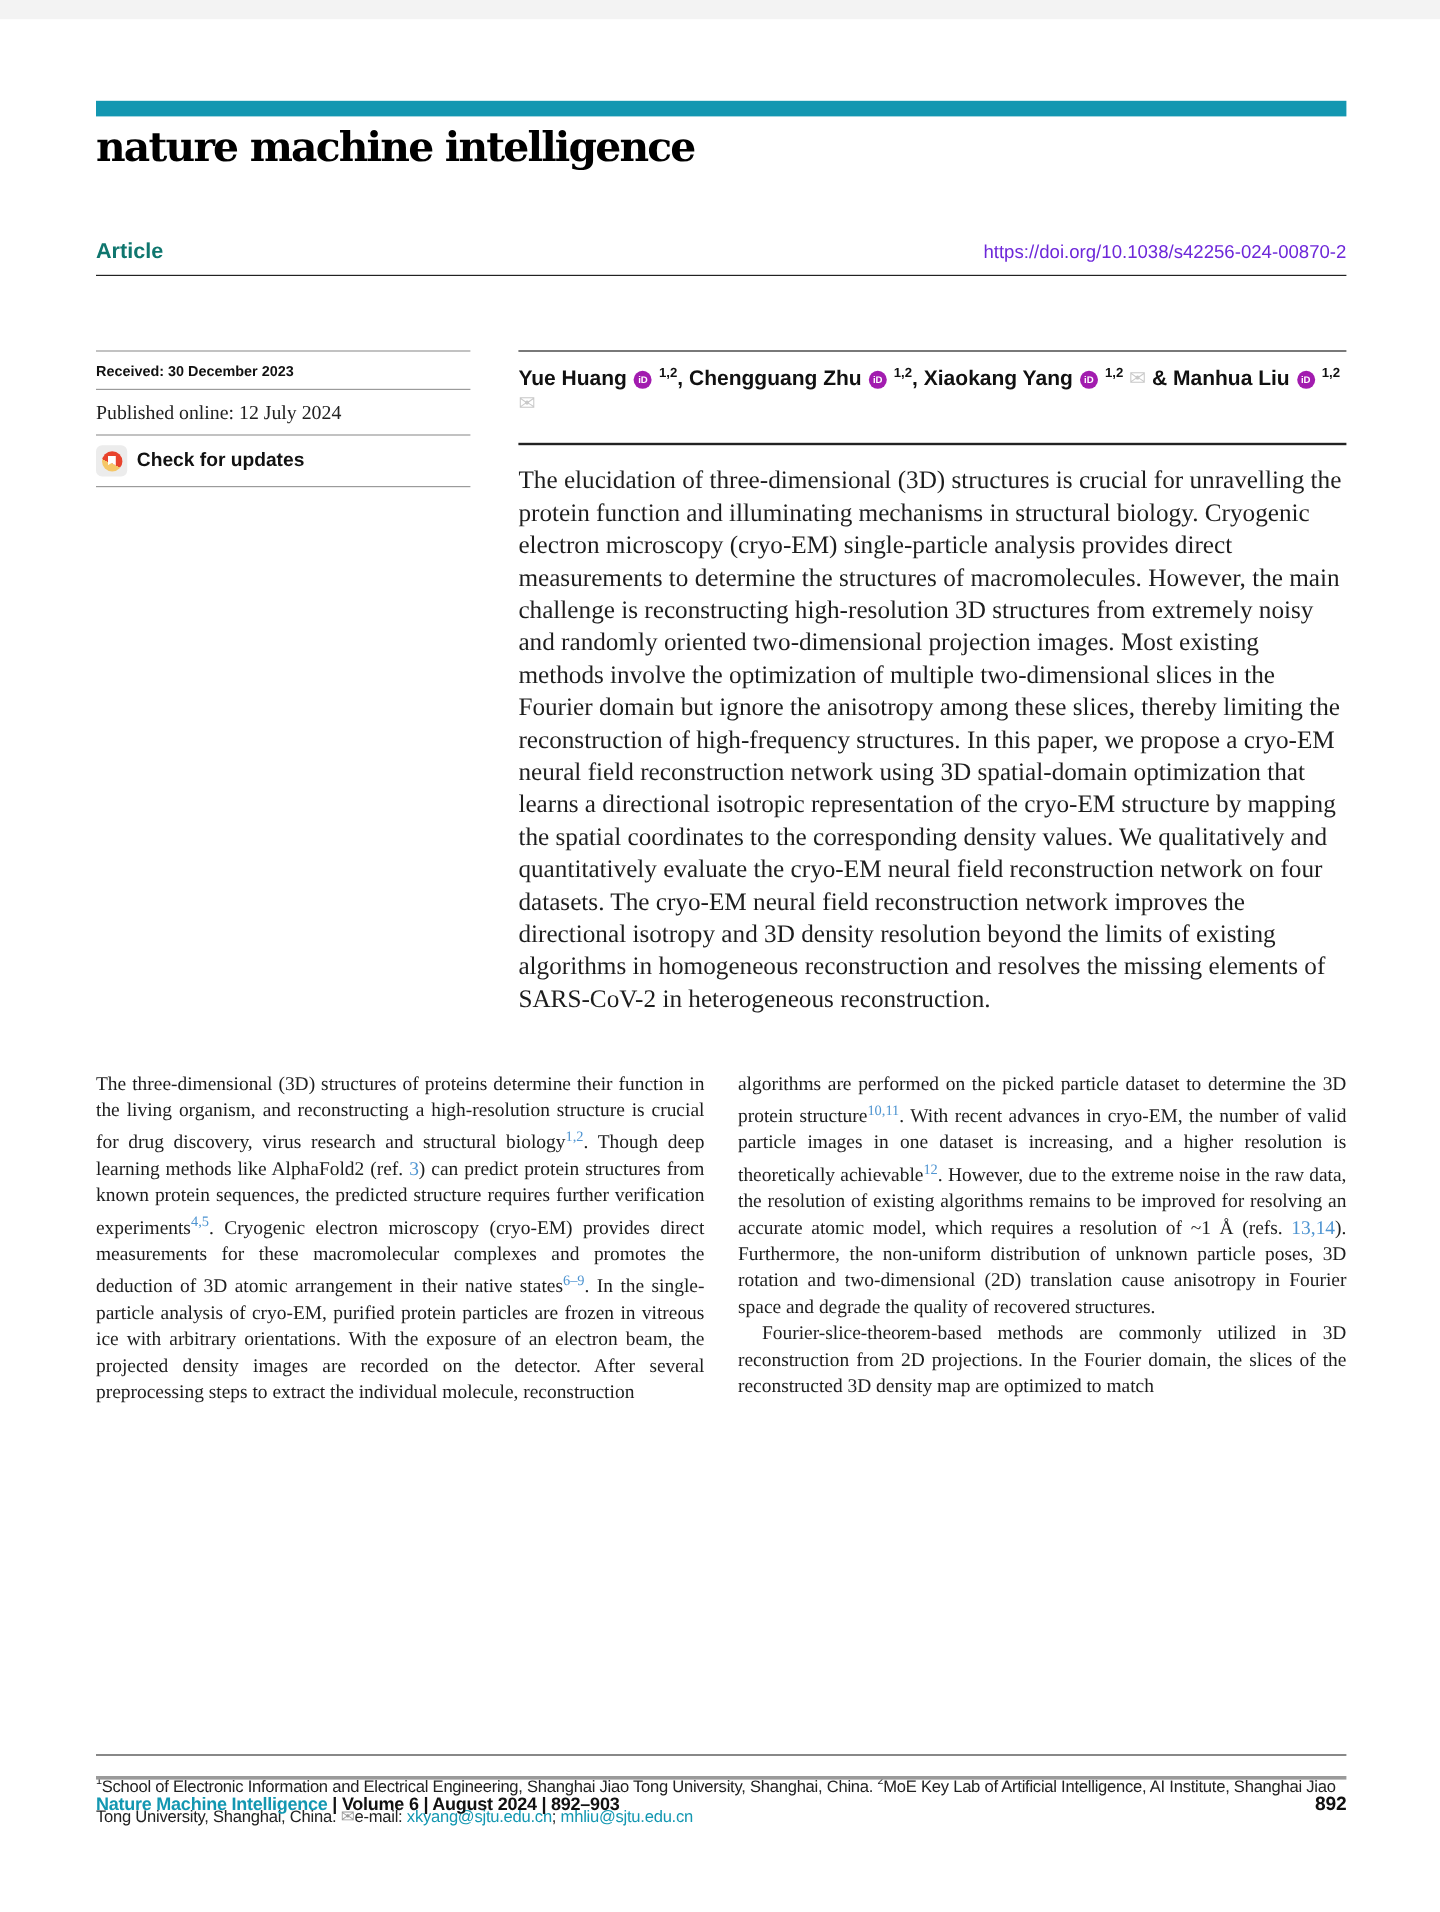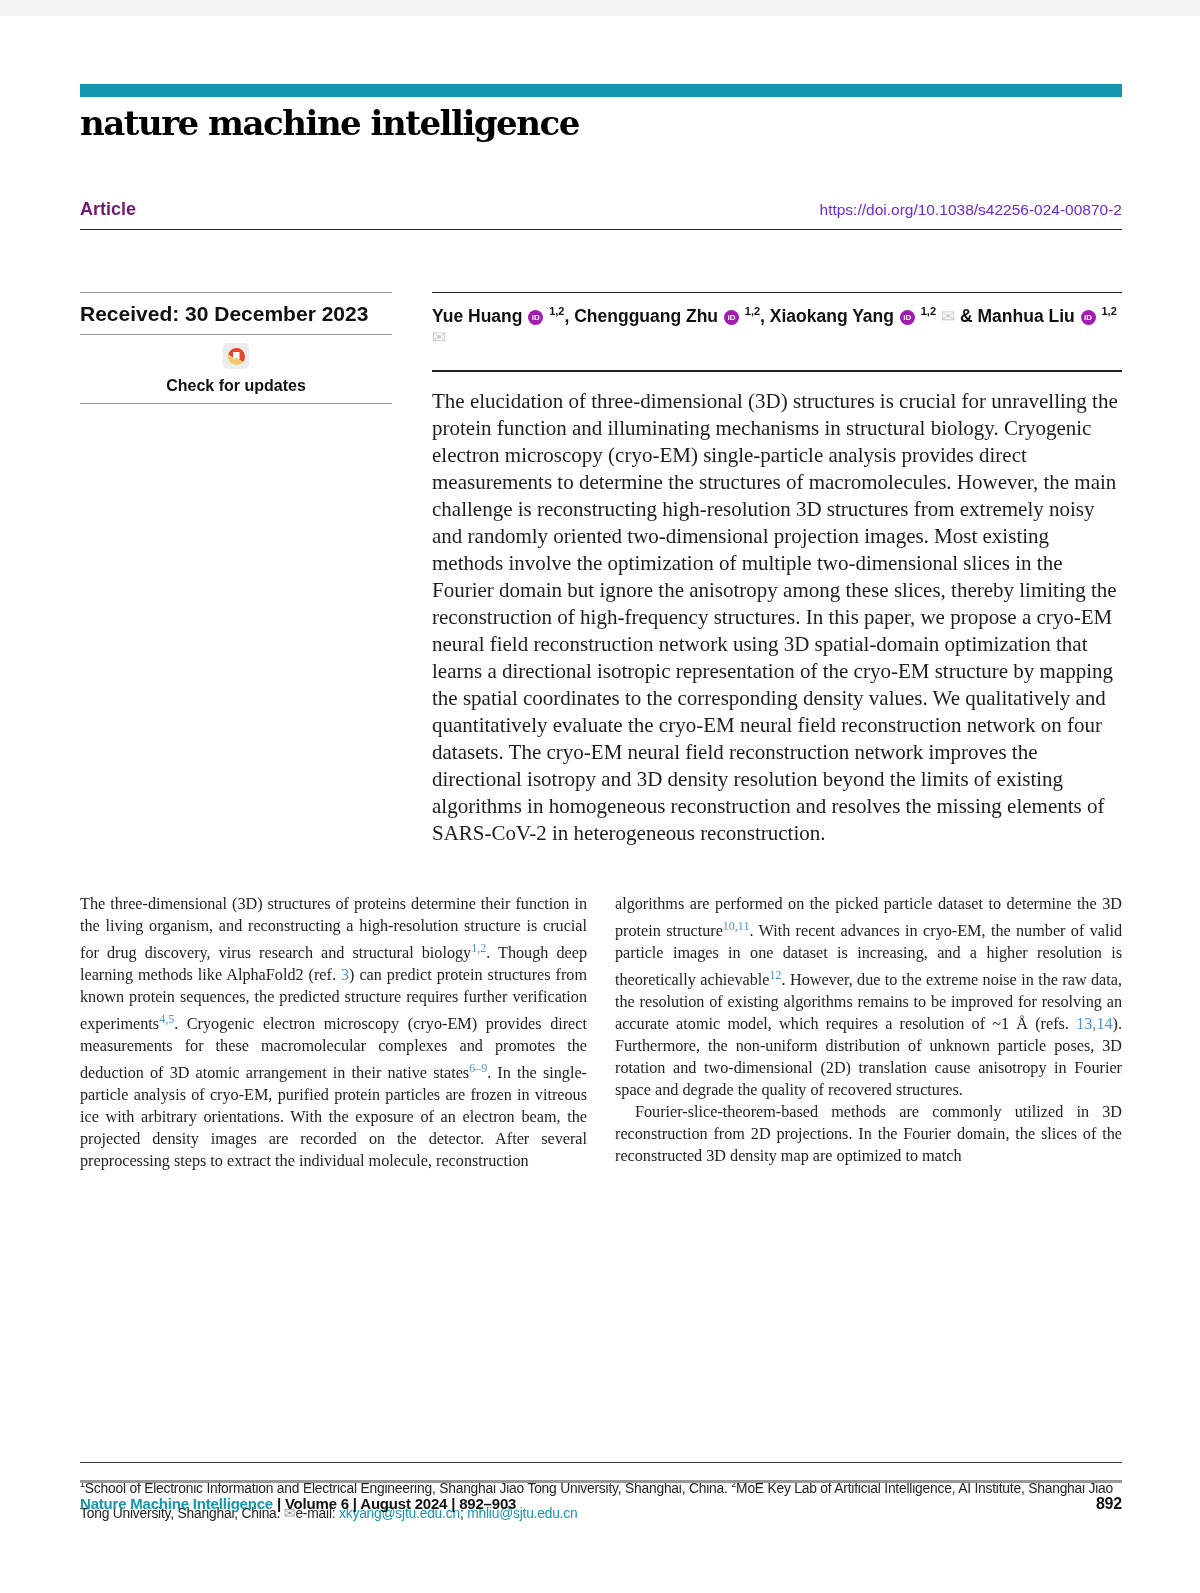--- a/index.html
+++ b/index.html
@@ -27,21 +27,21 @@
   }
 
   .kicker-row {
     margin-top:56px;
     display:flex; justify-content:space-between; align-items:baseline;
     border-bottom:1.5px solid #222;
     padding-bottom:9px;
   }
   .kicker {
     font-family:"Liberation Sans", sans-serif;
-    font-weight:bold; font-size:18px; color:#701a75;text-align:center;
+    font-weight:bold; font-size:18px; color:#0f766e;text-align:center;
   }
   .doi {
     font-family:"Liberation Sans", sans-serif;
     font-size:15.5px; color:#6d28d9; text-decoration:none;
   }
 
   .title {
     margin-top:16px;
     width:1010px;
     font-family:"Liberation Serif", serif;
@@ -54,29 +54,28 @@
 
   .info { display:flex; margin-top:62px; }
   .info-left { width:312px; flex:none; }
   .info-right { flex:1; margin-left:40px; }
 
   .date-row {
     border-top:1px solid #9b9b9b;
     padding:9px 0 8px 0;
     font-size:15.5px;
   }
-  .date-bold { font-family:"Liberation Sans", sans-serif; font-weight:bold; color:#111; font-size:21px; }
+  .date-bold { font-family:"Liberation Sans", sans-serif; font-weight:bold; color:#111; font-size:12px; }
   .date-serif { font-family:"Liberation Serif", serif; color:#222; font-size:16.5px; }
   .check-row {
     border-top:1px solid #9b9b9b;
     border-bottom:1px solid #9b9b9b;
     padding:8px 0;
     display:flex; align-items:center; gap:8px;
     cursor:pointer;
-    flex-direction:column;
   }
   .check-label { font-family:"Liberation Sans", sans-serif; font-weight:bold; font-size:16px; color:#111; }
   .cfu-badge {
     width:26px; height:26px; border-radius:5px; background:#ececec;
     display:inline-flex; align-items:center; justify-content:center; flex:none;
   }
   .cfu-circle {
     width:17px; height:17px; border-radius:50%;
     background:linear-gradient(205deg, #e8432d 58%, #f5c768 42%);
     display:inline-flex; align-items:center; justify-content:center;
@@ -164,20 +163,21 @@
     <div class="kicker-row">
       <span class="kicker">Article</span>
       <a class="doi">https://doi.org/10.1038/s42256-024-00870-2</a>
     </div>
 
 
     <div class="info">
 
       <div class="info-left">
         <div class="date-row date-bold">Received: 30 December 2023</div>
+        <div class="date-row date-serif">Published online: 12 July 2024</div>
         <div class="check-row">
           <span class="cfu-badge">
             <span class="cfu-circle">
                 <span class="cfu-book"></span>
               </span>
           </span>
           <span class="check-label">Check for updates</span>
         </div>
       </div>
 

